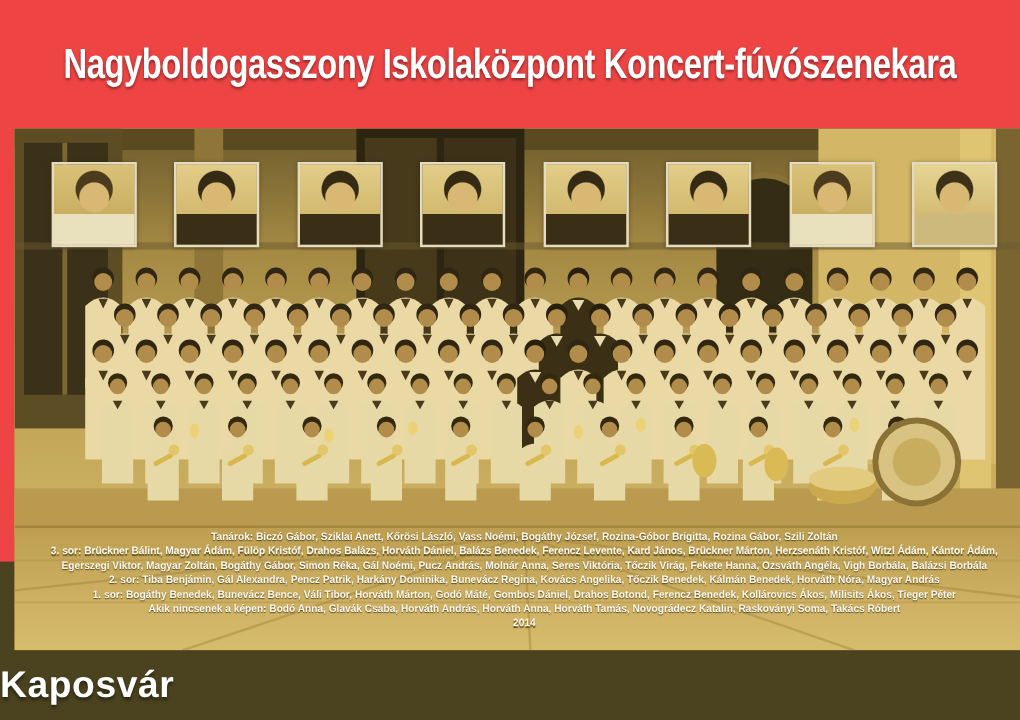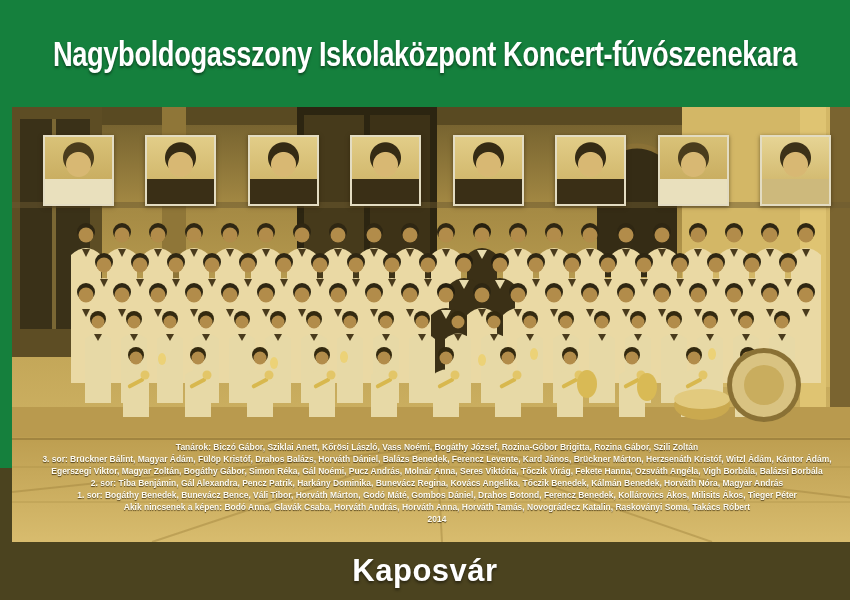--- a/index.html
+++ b/index.html
@@ -2,21 +2,21 @@
 <html><head>
 <meta charset="utf-8">
 <style>
   html,body{margin:0;padding:0;}
   body{
     width:850px;height:600px;
     background:#4b431f;
     font-family:"Liberation Sans","DejaVu Sans",sans-serif;
     overflow:hidden;
   }
-  .poster{position:relative;width:850px;height:468px;background:#15803d;}
+  .poster{position:relative;width:850px;height:468px;background:#ef4444;}
 
   
   .title-band{
     position:absolute;top:0;left:0;width:850px;height:107px;
     display:flex;align-items:center;justify-content:center;
   }
   .title-band h1{
     margin:0;color:#ffffff;font-size:35px;font-weight:bold;
     white-space:nowrap;letter-spacing:-.5px;
     transform:scaleX(.78);transform-origin:50% 50%;
@@ -66,21 +66,21 @@
     text-align:center;color:#fdfbf0;font-size:9px;font-weight:bold;
     line-height:12px;white-space:nowrap;
     transform:scaleX(.94);transform-origin:50% 0;
     text-shadow:0 1px 1px rgba(45,32,5,.75);
   }
   .credits div{height:12px;}
 
   
   .footer-band{
     position:absolute;top:542px;left:0;width:850px;height:58px;
-    display:flex;align-items:center;justify-content:center;background:#4b431f;
+    display:flex;align-items:center;justify-content:flex-start;background:#4b431f;
   }
   .footer-band h2{
     margin:0;color:#ffffff;font-size:31px;font-weight:bold;letter-spacing:.5px;
     text-shadow:0 2px 3px rgba(0,0,0,.45);
   }
 </style>
 </head>
 <body>
 
 <div class="poster">

